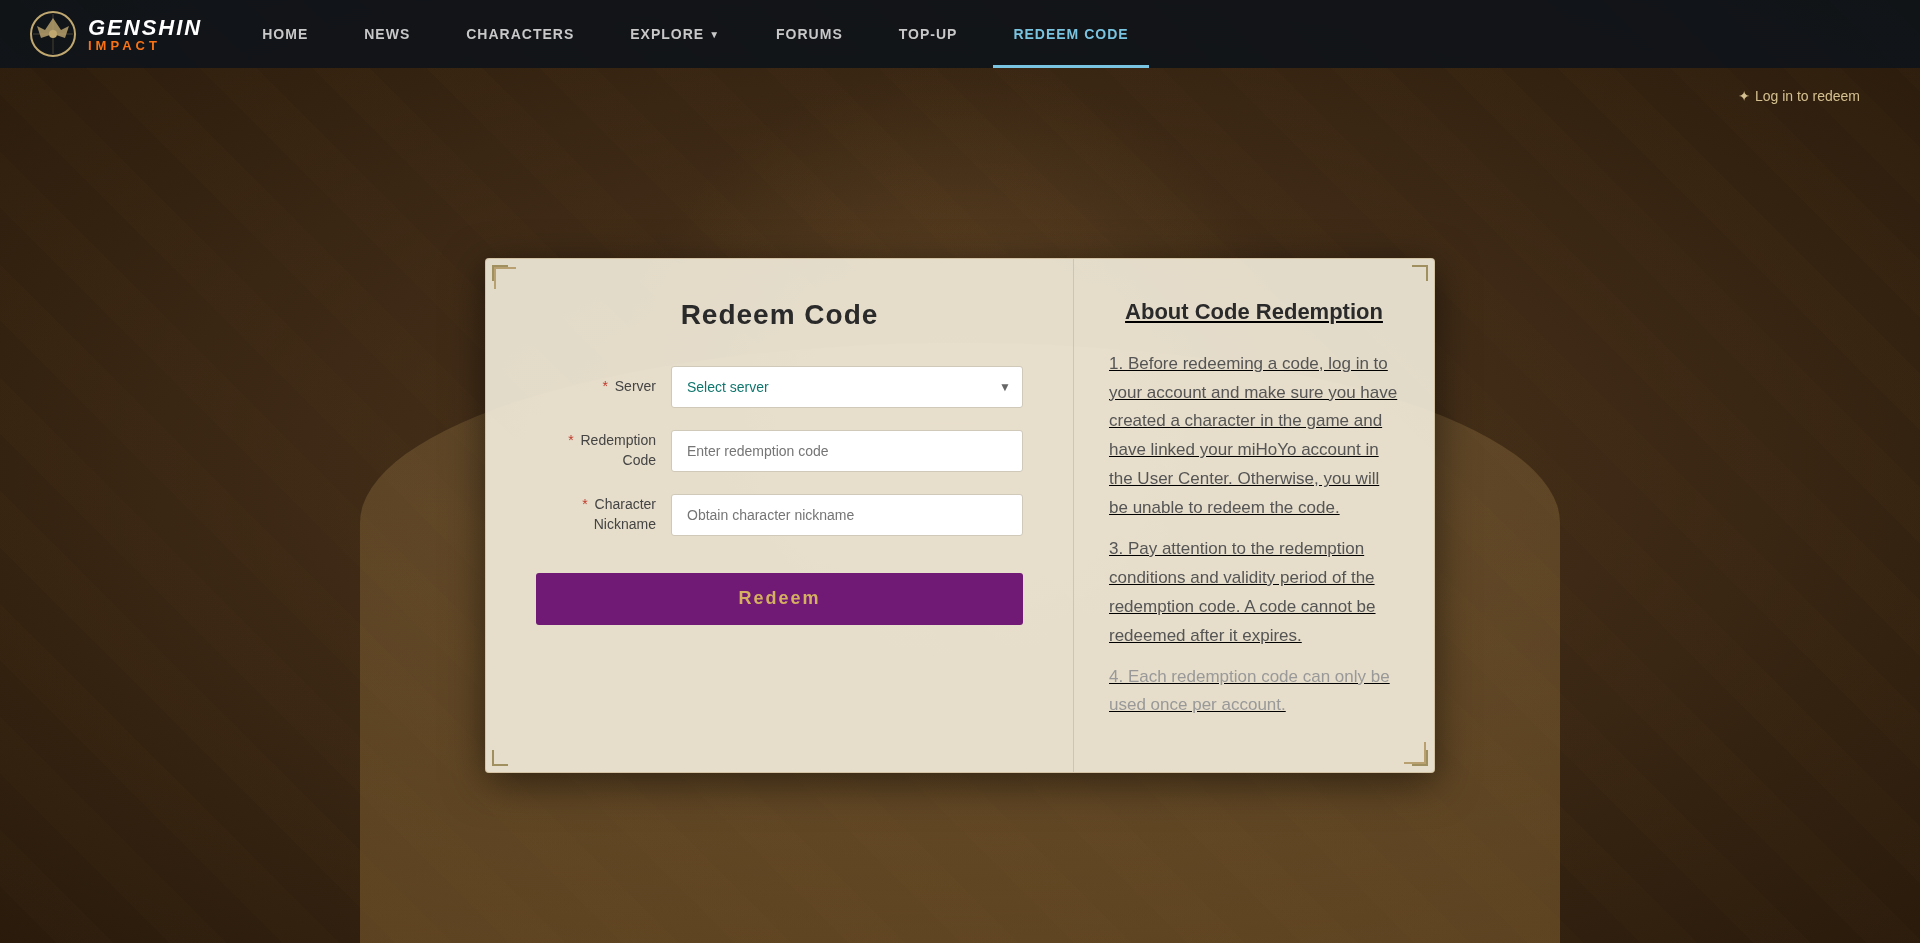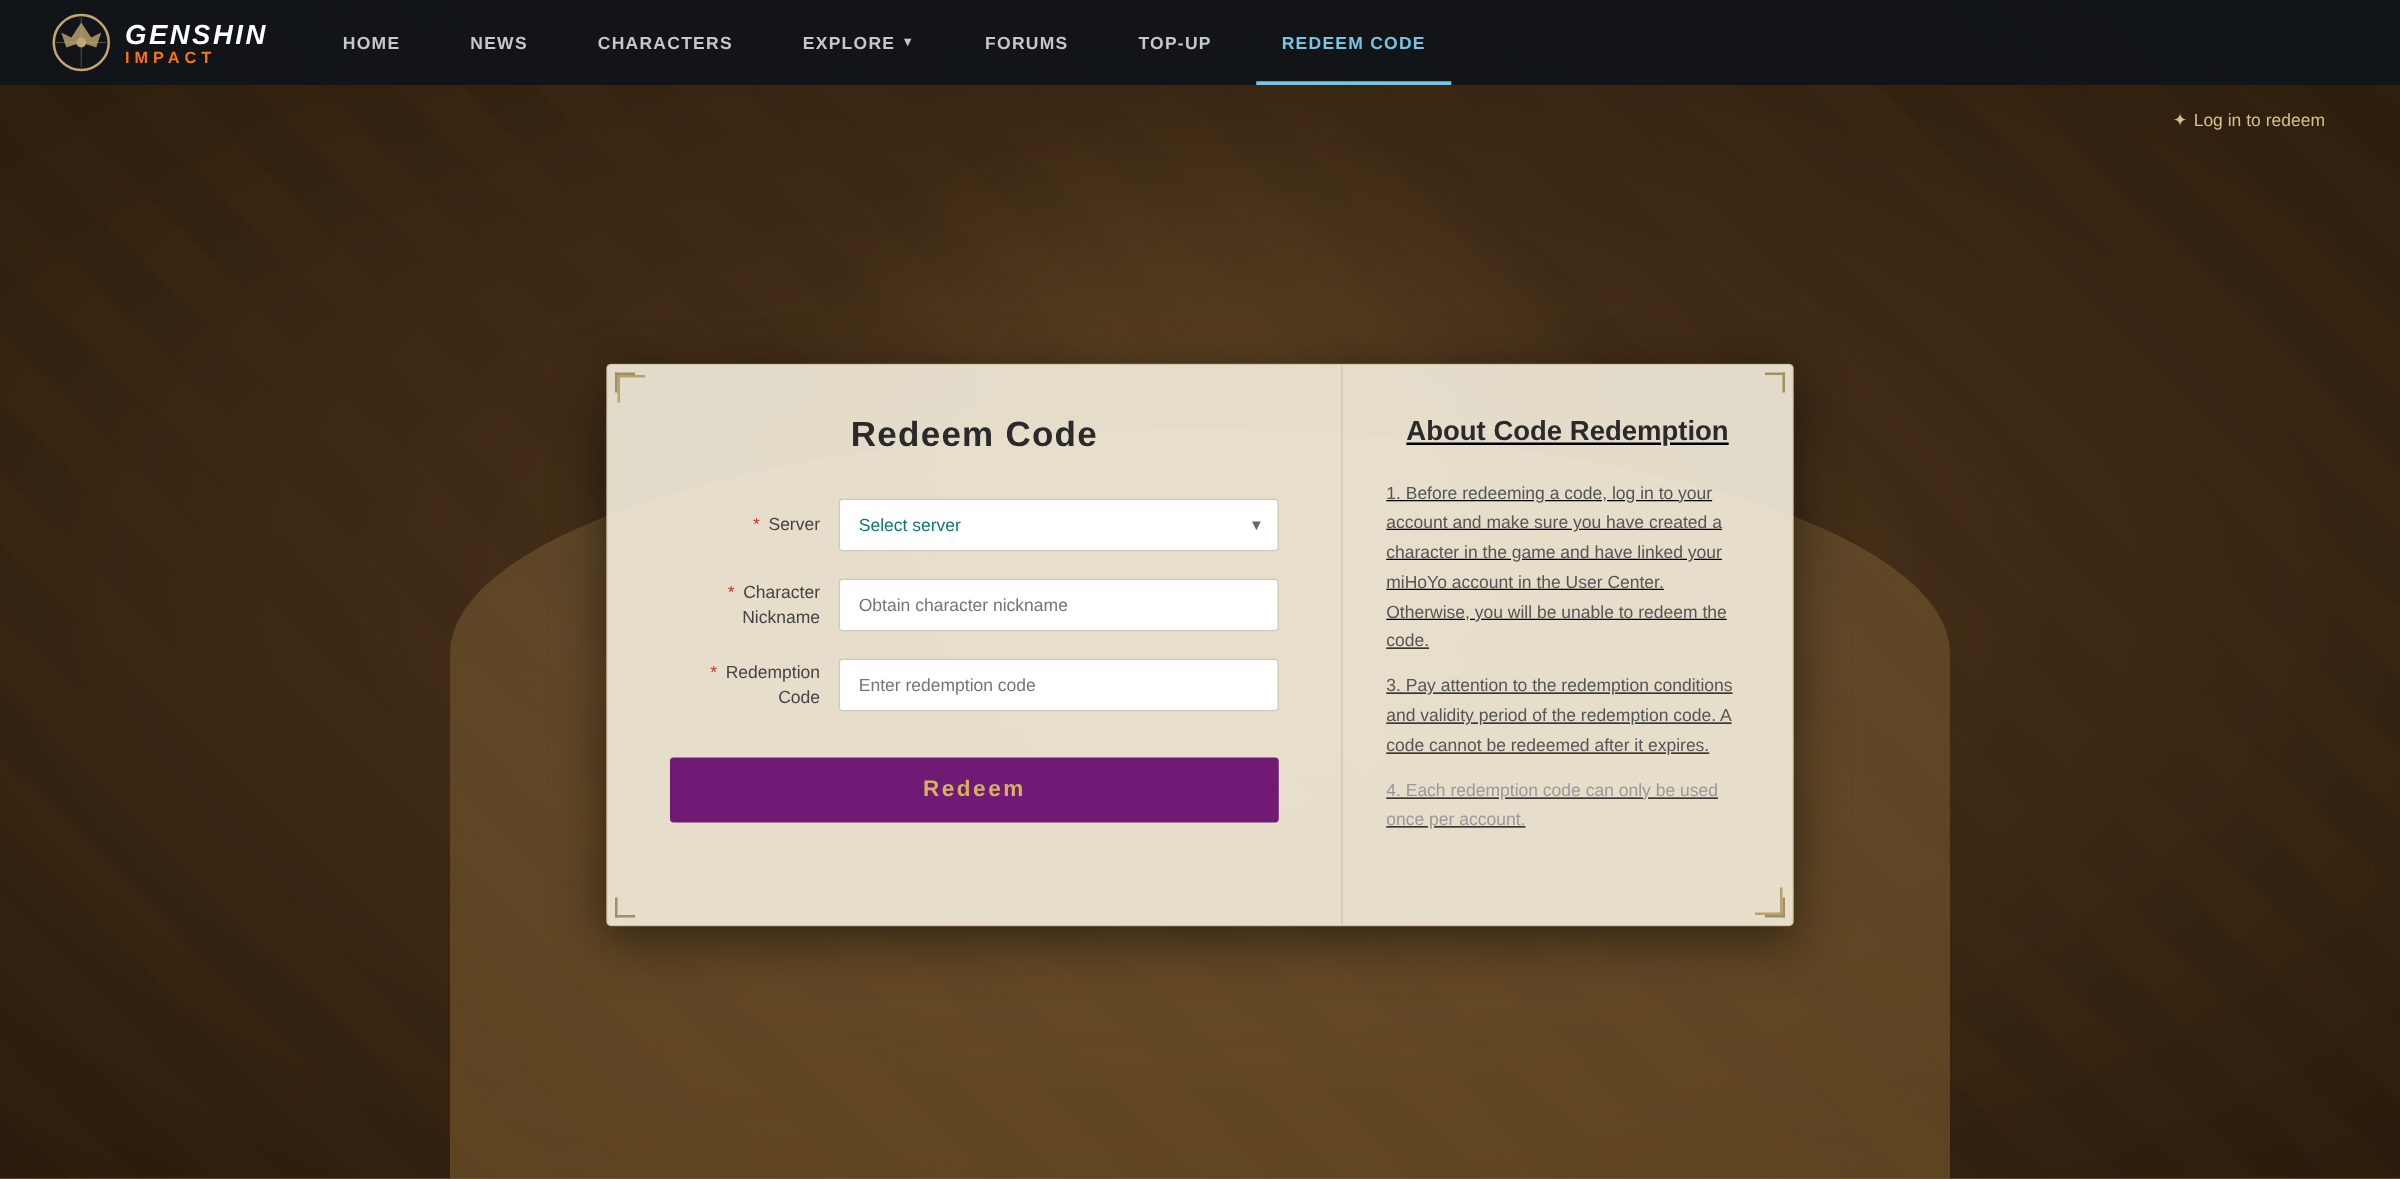--- a/index.html
+++ b/index.html
@@ -69,21 +69,21 @@
     }
 
     
     .navbar {
       position: relative;
       z-index: 10;
       background: rgba(15, 20, 25, 0.92);
       height: 68px;
       display: flex;
       align-items: center;
-      padding: 0 40px;
+      padding: 0 28px;
       gap: 0;
     }
 
     .logo {
       display: flex;
       align-items: center;
       margin-right: 40px;
     }
 
     .logo-text {
@@ -331,21 +331,21 @@
 
     .about-title {
       font-size: 22px;
       font-weight: 700;
       color: #2a2a2a;
       margin-bottom: 25px;
       text-align: center;
     }
 
     .about-text {
-      font-size: 14px;
+      font-size: 17px;
       color: #555;
       line-height: 1.7;
     }
 
     .about-text p {
       margin-bottom: 12px;
     }
 
     .about-text .faded {
       color: #999;
@@ -446,31 +446,31 @@
             <option value="asia">Asia</option>
             <option value="sar">SAR</option>
           </select>
           <span class="select-arrow">▼</span>
         </div>
       </div>
 
       <div class="form-group">
         <label class="form-label">
           <span class="required-star">*</span>
+          <span>Redemption<br>Code</span>
+        </label>
+        <input type="text" class="form-input" placeholder="Enter redemption code" style="">
+      </div>
+
+      <div class="form-group">
+        <label class="form-label">
+          <span class="required-star">*</span>
           <span>Character<br>Nickname</span>
         </label>
         <input type="text" class="form-input" placeholder="Obtain character nickname" style="">
-      </div>
-
-      <div class="form-group">
-        <label class="form-label">
-          <span class="required-star">*</span>
-          <span>Redemption<br>Code</span>
-        </label>
-        <input type="text" class="form-input" placeholder="Enter redemption code" style="">
       </div>
 
       <button class="redeem-btn">Redeem</button>
     </div>
 
     <div class="card-right">
       <h3 class="about-title">About Code Redemption</h3>
       <div class="about-text">
         <p>1. Before redeeming a code, log in to your account and make sure you have created a character in the game and have linked your miHoYo account in the User Center. Otherwise, you will be unable to redeem the code.</p>
         <p>3. Pay attention to the redemption conditions and validity period of the redemption code. A code cannot be redeemed after it expires.</p>

